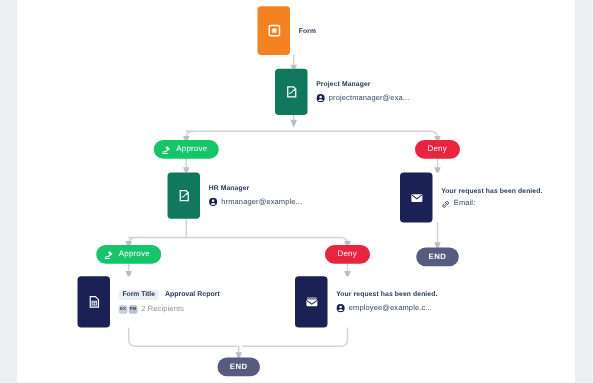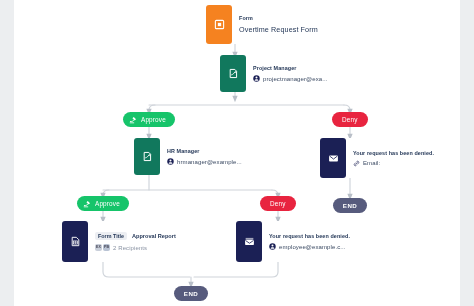--- a/index.html
+++ b/index.html
@@ -216,21 +216,20 @@
 
     <div class="node" style="left:192px; top:5px; height:39px;">
       <div class="chip orange">
         <svg class="mini-icon" width="11" height="11" viewBox="0 0 20 20">
           <rect x="2.5" y="2.5" width="15" height="15" rx="1.8" fill="none" stroke="#ffffff" stroke-width="2"></rect>
           <rect x="7" y="7" width="6" height="6" fill="#ffffff"></rect>
         </svg>
       </div>
       <div class="body">
         <div class="title-line">Form</div>
-        <div class="big-line">Overtime Request Form</div>
       </div>
     </div>
 
     <div class="node" style="left:206px; top:55px; height:37px;">
       <div class="chip green">
         <svg class="mini-icon" width="11" height="11" viewBox="0 0 20 20">
           <path d="M4 2.6h8.4l3.2 3.2v11.6H4z" fill="none" stroke="#ffffff" stroke-width="1.8"></path>
           <path d="M6.6 12.4c2.6-.6 4-2.6 5.4-4.4" fill="none" stroke="#ffffff" stroke-width="1.6" stroke-linecap="round"></path>
           <circle cx="13.6" cy="7.2" r="1.5" fill="#ffffff"></circle>
         </svg>

